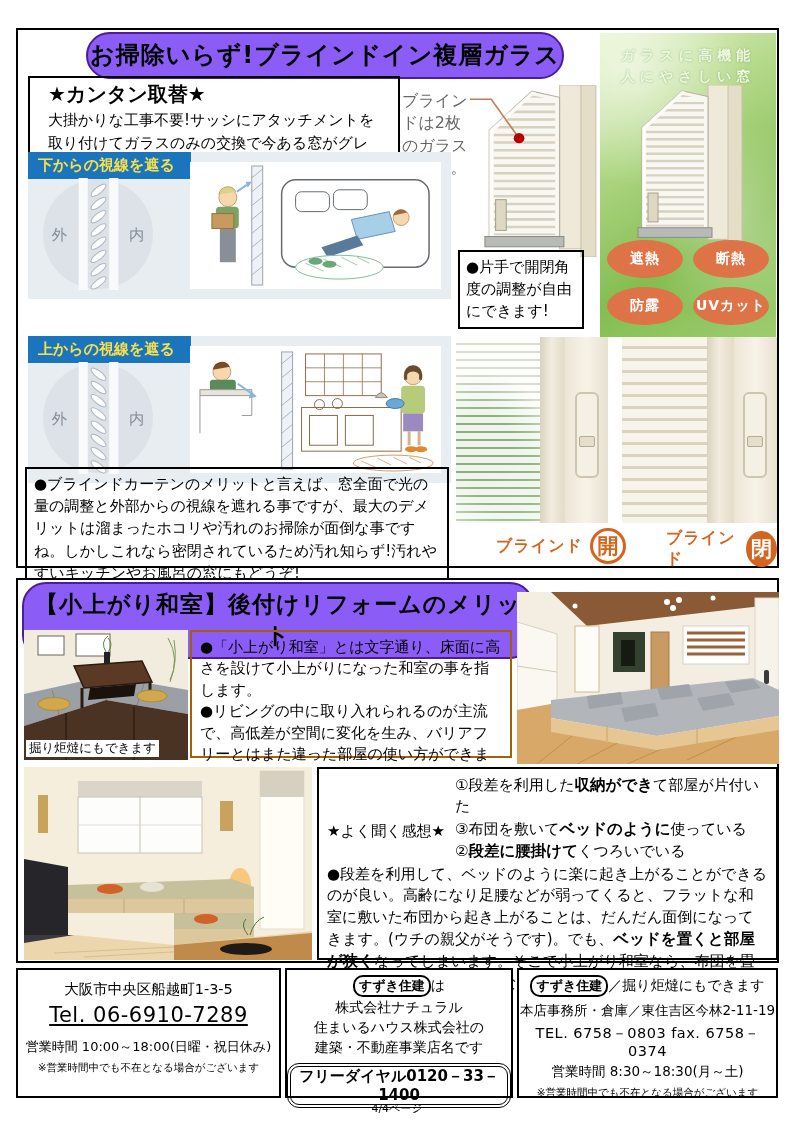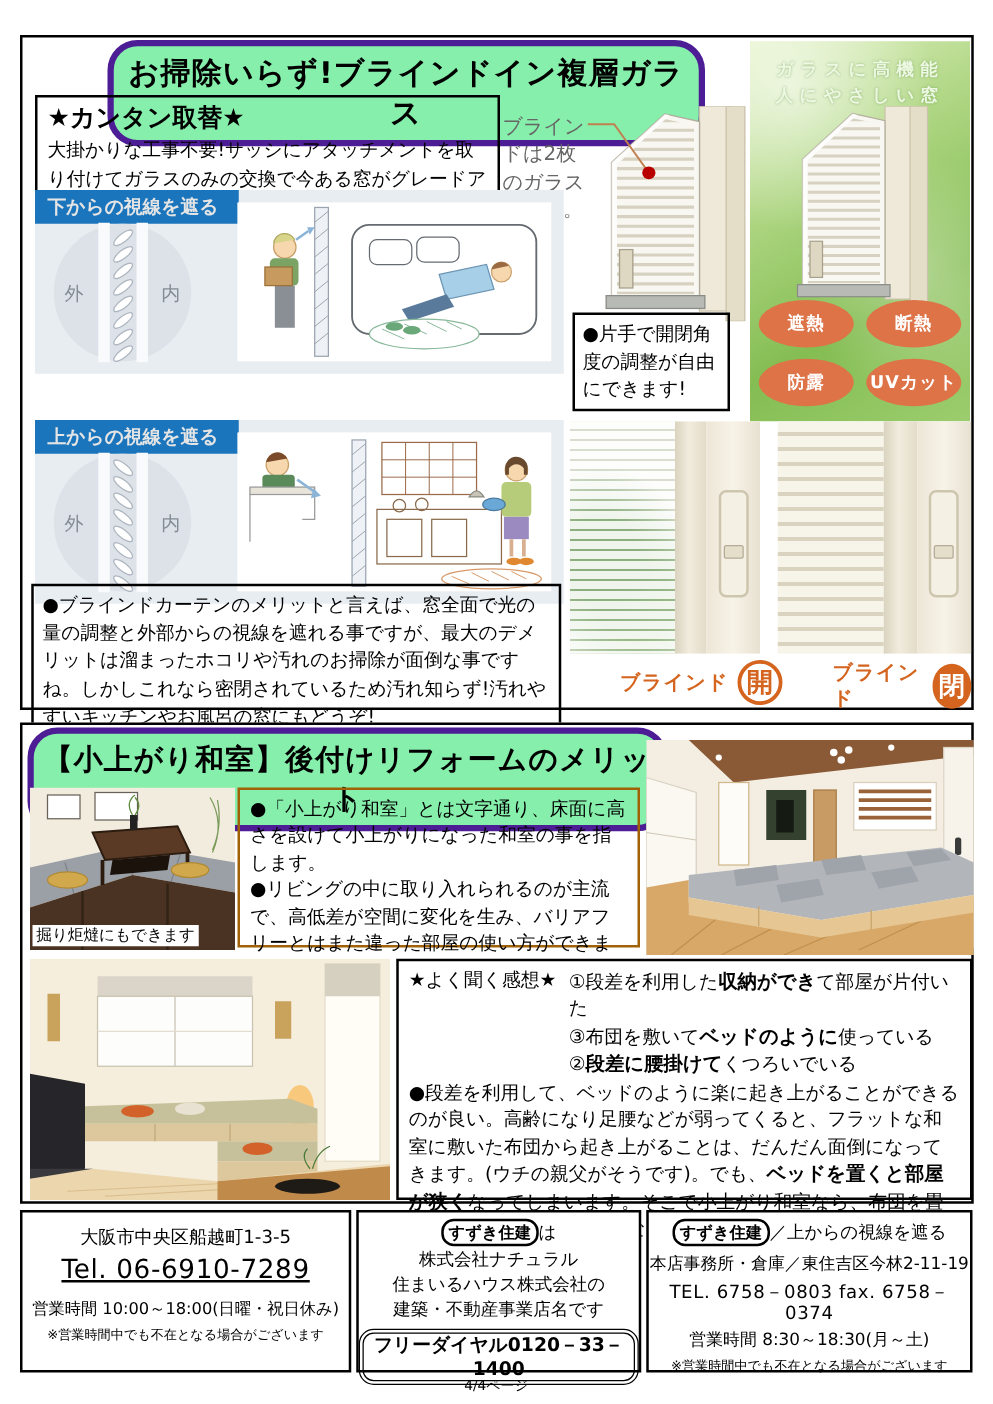--- a/index.html
+++ b/index.html
@@ -4,40 +4,40 @@
 <style>
   * { margin:0; padding:0; box-sizing:border-box; }
   body { background:#fff; font-family:"DejaVu Sans","Liberation Sans",sans-serif; }
   .page { position:relative; width:794px; height:1123px; background:#fff; overflow:hidden; }
 
   
   .sec { position:absolute; border:2px solid #000; background:#fff; }
   .sec1 { left:16px; top:28px; width:763px; height:540px; }
   .sec2 { left:16px; top:578px; width:763px; height:385px; }
 
-  .round-title { position:absolute; border:5px solid #4c1d95; border-radius:24px; background:#86efac;
+  .round-title { position:absolute; border:2px solid #4c1d95; border-radius:24px; background:#8b5cf6;
     text-align:center; font-weight:bold; letter-spacing:1px; }
   .t1 { left:68px; top:2px; width:478px; font-size:24px; padding:5px 0 6px; }
   .t2 { left:4px; top:2px; width:512px; font-size:23px; padding:5px 0 6px; }
 
   
-  .kantan { position:absolute; left:10px; top:46px; width:372px; border:2px solid #000; padding:3px 8px 6px; }
+  .kantan { position:absolute; left:10px; top:46px; width:372px; border:2px solid #000; padding:3px 18px 6px; }
   .kantan h2 { font-size:20px; font-weight:bold; }
   .kantan p { font-size:15px; line-height:1.5; margin-top:1px; }
 
   .callout { position:absolute; left:384px; top:60px; width:70px; font-size:16px; color:#666; line-height:1.4; }
 
   
   .winfig { position:absolute; }
   .winfig-mid { left:452px; top:55px; width:128px; height:172px; }
 
   
   .panel { position:absolute; left:10px; width:423px; height:147px; background:#e8edf2; }
   .p1 { top:122px; } .p2 { top:280px;margin-top:26px; }
-  .panel-hd { position:absolute; top:0; left:0; background:#1b75bc; color:#e5e5e5; font-weight:bold;
+  .panel-hd { position:absolute; top:0; left:0; background:#1b75bc; color:#fde047; font-weight:bold;
     font-size:15px; padding:4px 16px 4px 10px; }
   .slat-wrap { position:absolute; left:14px; top:26px; width:112px; height:112px; }
   .illus { position:absolute; left:162px; top:10px; width:251px; height:127px; background:#fff; }
 
   
   .merit { position:absolute; left:7px; top:437px; width:424px; border:2px solid #000;
     padding:4px 7px; font-size:15px; line-height:1.48; }
   .onehand { position:absolute; left:440px; top:220px; width:126px; border:2px solid #000;
     padding:5px 6px; font-size:15px; line-height:1.45; }
 
@@ -85,21 +85,21 @@
   .mk-closed { color:#fff; background:#d4641e; }
   .photoA-cap { position:absolute; left:2px; bottom:3px; background:#fff; font-size:12.5px; padding:0 3px; }
   .introBox { position:absolute; left:172px; top:50px; width:322px; height:128px;
     border:2px solid #a16207; padding:5px 8px; font-size:15px; line-height:1.43; }
   .photoB { position:absolute; left:499px; top:12px; width:262px; height:172px; }
   .photoC { position:absolute; left:6px; top:187px; width:288px; height:193px; }
 
   .kansou { position:absolute; left:299px; top:187px; width:461px; height:193px;
     border:2px solid #000; padding:5px 8px; font-size:15px; line-height:1.42; }
   .kansou-head-row { display:flex; }
-  .kansou-head { width:128px; flex:none; }
+  .kansou-head { width:128px; flex:none;margin-top:47px; }
   .kansou-items { flex:1; }
   .kb { font-weight:bold; font-size:15.5px; }
   .kansou-para { margin-top:2px; }
 
   
   .contact { position:absolute; top:968px; height:130px; border:2px solid #000; background:#fff;
     display:flex; flex-direction:column; align-items:center; text-align:center; padding-top:5px; }
   .c1 { left:16px; width:265px; }
   .c2 { left:285px; width:228px; }
   .c3 { left:517px; width:261px; }
@@ -423,21 +423,21 @@
     </div>
     <div class="ln">株式会社ナチュラル</div>
     <div class="ln">住まいるハウス株式会社の</div>
     <div class="ln">建築・不動産事業店名です</div>
     <div class="freedial">フリーダイヤル0120－33－1400</div>
   </div>
 
   <div class="contact c3">
     <div class="crow ln1">
       <span class="oname">すずき住建</span>
-      <span style="font-size:14px;">／上からの視線を遮る</span>
+      <span style="font-size:14px;">／掘り炬燵にもできます</span>
     </div>
     <div class="addr">本店事務所・倉庫／東住吉区今林2-11-19</div>
     <div class="tel">TEL. 6758－0803  fax. 6758－0374</div>
     <div class="hrs">営業時間 8:30～18:30(月～土)</div>
     <div class="note">※営業時間中でも不在となる場合がございます</div>
   </div>
 
   <div class="footer">4/4ページ</div>
 </div>
 

